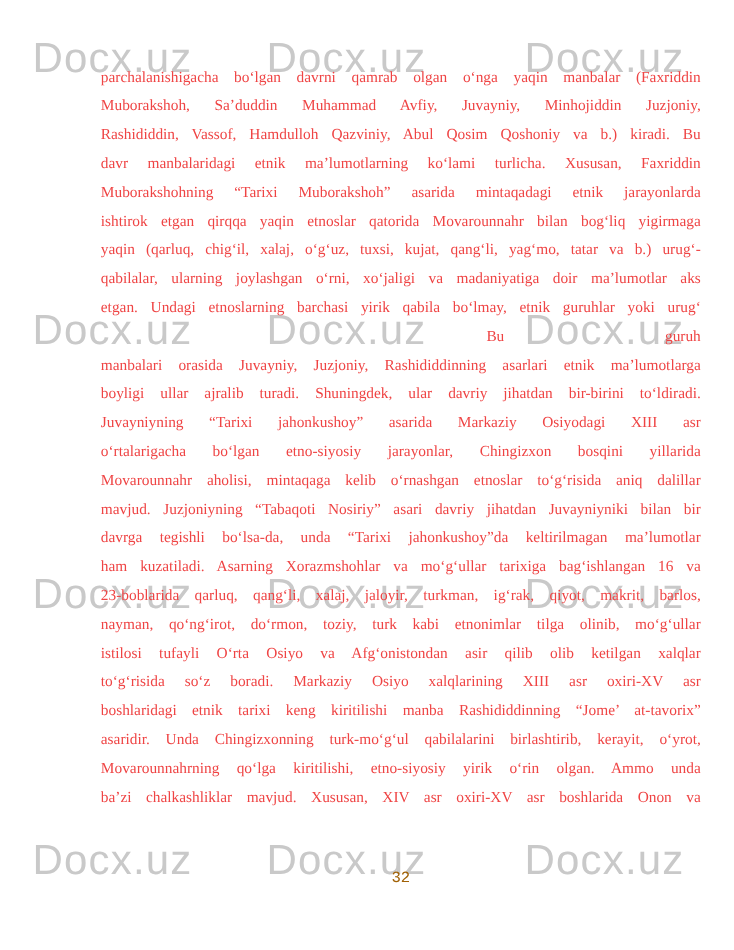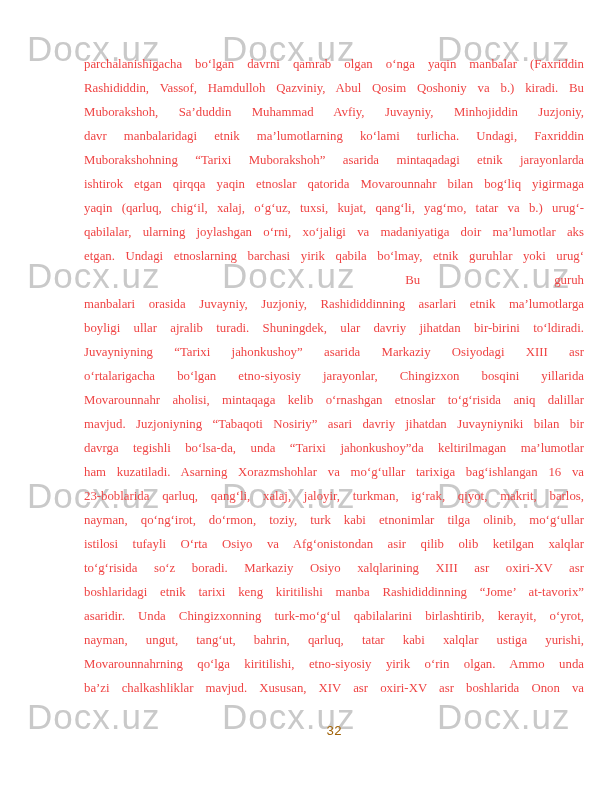--- a/index.html
+++ b/index.html
@@ -83,23 +83,23 @@
       <span class="wm" style="left: 437px; top: 258px; color: rgb(201, 201, 201);">Docx.uz</span>
       <span class="wm" style="left: 27px; top: 478px; color: rgb(201, 201, 201);">Docx.uz</span>
       <span class="wm" style="left: 222px; top: 478px; color: rgb(201, 201, 201);">Docx.uz</span>
       <span class="wm" style="left: 437px; top: 478px; color: rgb(201, 201, 201);">Docx.uz</span>
       <span class="wm" style="left: 27px; top: 699px; color: rgb(201, 201, 201);">Docx.uz</span>
       <span class="wm" style="left: 222px; top: 699px; color: rgb(201, 201, 201);">Docx.uz</span>
       <span class="wm" style="left: 437px; top: 699px; color: rgb(201, 201, 201);">Docx.uz</span>
     </div>
   <div class="textblock" style="color: #ef4444;">
       <div class="tline">parchalanishigacha bo‘lgan davrni qamrab olgan o‘nga yaqin manbalar (Faxriddin</div>
+      <div class="tline">Muborakshoh, Sa’duddin Muhammad Avfiy, Juvayniy, Minhojiddin Juzjoniy,</div>
       <div class="tline">Rashididdin, Vassof, Hamdulloh Qazviniy, Abul Qosim Qoshoniy va b.) kiradi. Bu</div>
-      <div class="tline">Muborakshoh, Sa’duddin Muhammad Avfiy, Juvayniy, Minhojiddin Juzjoniy,</div>
-      <div class="tline">davr manbalaridagi etnik ma’lumotlarning ko‘lami turlicha. Undagi, Faxriddin</div>
+      <div class="tline">davr manbalaridagi etnik ma’lumotlarning ko‘lami turlicha. Xususan, Faxriddin</div>
       <div class="tline">Muborakshohning “Tarixi Muborakshoh” asarida mintaqadagi etnik jarayonlarda</div>
       <div class="tline">ishtirok etgan qirqqa yaqin etnoslar qatorida Movarounnahr bilan bog‘liq yigirmaga</div>
       <div class="tline">yaqin (qarluq, chig‘il, xalaj, o‘g‘uz, tuxsi, kujat, qang‘li, yag‘mo, tatar va b.) urug‘-</div>
       <div class="tline">qabilalar, ularning joylashgan o‘rni, xo‘jaligi va madaniyatiga doir ma’lumotlar aks</div>
       <div class="tline">etgan. Undagi etnoslarning barchasi yirik qabila bo‘lmay, etnik guruhlar yoki urug‘</div>
       <div class="tline split">
         <span class="sp1"></span>
         <span class="seg">Bu</span>
         <span class="sp2"></span>
         <span class="seg">guruh</span>
@@ -111,18 +111,17 @@
       <div class="tline">Movarounnahr aholisi, mintaqaga kelib o‘rnashgan etnoslar to‘g‘risida aniq dalillar</div>
       <div class="tline">mavjud. Juzjoniyning “Tabaqoti Nosiriy” asari davriy jihatdan Juvayniyniki bilan bir</div>
       <div class="tline">davrga tegishli bo‘lsa-da, unda “Tarixi jahonkushoy”da keltirilmagan ma’lumotlar</div>
       <div class="tline">ham kuzatiladi. Asarning Xorazmshohlar va mo‘g‘ullar tarixiga bag‘ishlangan 16 va</div>
       <div class="tline">23-boblarida qarluq, qang‘li, xalaj, jaloyir, turkman, ig‘rak, qiyot, makrit, barlos,</div>
       <div class="tline">nayman, qo‘ng‘irot, do‘rmon, toziy, turk kabi etnonimlar tilga olinib, mo‘g‘ullar</div>
       <div class="tline">istilosi tufayli O‘rta Osiyo va Afg‘onistondan asir qilib olib ketilgan xalqlar</div>
       <div class="tline">to‘g‘risida so‘z boradi. Markaziy Osiyo xalqlarining XIII asr oxiri-XV asr</div>
       <div class="tline">boshlaridagi etnik tarixi keng kiritilishi manba Rashididdinning “Jome’ at-tavorix”</div>
       <div class="tline">asaridir. Unda Chingizxonning turk-mo‘g‘ul qabilalarini birlashtirib, kerayit, o‘yrot,</div>
-      <div class="tline">nayman, ungut, tang‘ut, bahrin, qarluq, tatar kabi xalqlar ustiga yurishi,</div>
       <div class="tline">Movarounnahrning qo‘lga kiritilishi, etno-siyosiy yirik o‘rin olgan. Ammo unda</div>
       <div class="tline">ba’zi chalkashliklar mavjud. Xususan, XIV asr oxiri-XV asr boshlarida Onon va</div>
     </div>
   <div class="pagenum" style="color: #a16207; font-family: Liberation Mono, monospace;">32</div>
 </div>
 
 </body></html>

